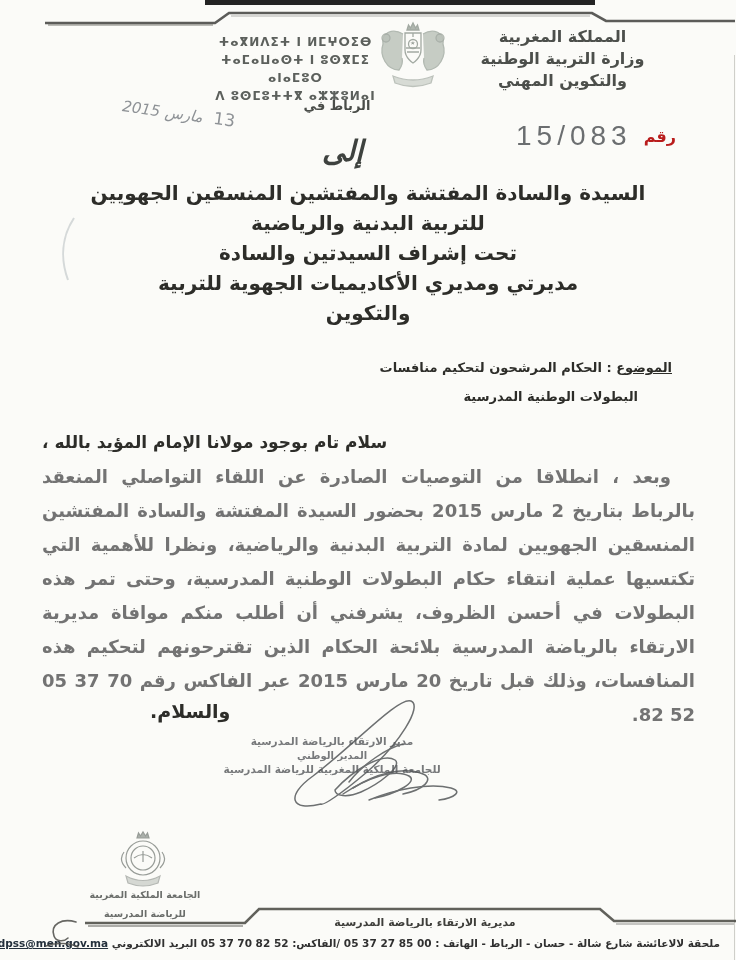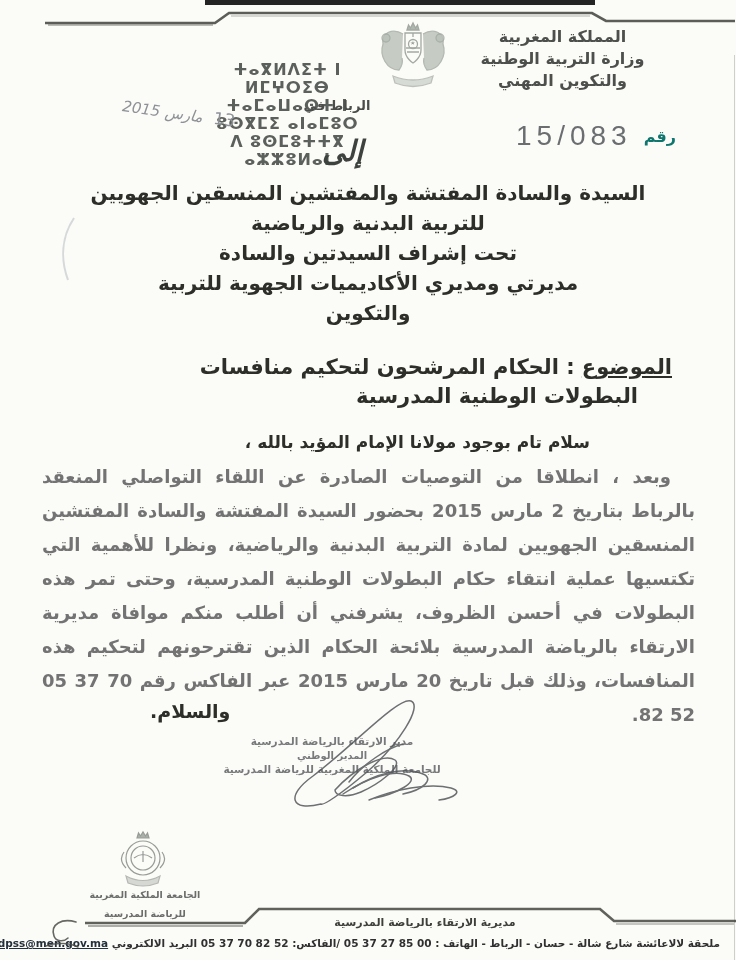--- a/index.html
+++ b/index.html
@@ -8,43 +8,43 @@
     background:#fbfbf8;overflow:hidden;
     font-family:"DejaVu Sans",sans-serif;color:#30302c;
   }
   .abs{position:absolute;}
   
   .top-black-bar{left:205px;top:0;width:390px;height:5px;background:#242424;}
   .edge-right{right:1px;top:55px;width:1px;height:905px;background:#cfcfca;}
   
   .ministry-ar{left:450px;top:26px;width:225px;text-align:center;direction:rtl;
     font-weight:bold;color:#4c4f4b;font-size:16px;line-height:22px;}
-  .tifinagh{left:200px;top:33px;width:175px;text-align:center;direction:ltr;
-    color:#5c605c;font-size:16px;line-height:18px;letter-spacing:1px;font-weight:bold;margin-top:28px;}
+  .tifinagh{left:208px;top:33px;width:175px;text-align:center;direction:ltr;
+    color:#5c605c;font-size:12px;line-height:18px;letter-spacing:1px;font-weight:bold;}
   
   .place-line{left:292px;top:98px;width:90px;text-align:center;direction:rtl;
     font-size:13px;font-weight:bold;color:#4a4d49;}
   .date-stamp{left:122px;top:103px;direction:rtl;transform:rotate(8deg);
     color:#8e9296;font-size:15px;white-space:nowrap;}
   .date-stamp .digits{letter-spacing:7px;font-size:17px;margin-left:6px;}
   .date-stamp .words{font-style:italic;}
   .ref-row{left:516px;top:120px;direction:rtl;display:flex;align-items:center;gap:12px;}
-  .ref-label{font-size:16px;font-weight:bold;color:#0f766e;}
+  .ref-label{font-size:16px;font-weight:bold;color:#b91c1c;}
   .ref-number{font-family:Liberation Sans, sans-serif;font-size:28px;color:#6b6e70;
     letter-spacing:5px;direction:ltr;}
   .to-label{left:322px;top:134px;font-size:29px;font-weight:bold;font-style:italic;
     color:#3e423f;direction:rtl;}
   
   .addressee{left:40px;top:178px;width:656px;text-align:center;direction:rtl;
     font-weight:bold;font-size:20px;line-height:30px;color:#2d2d29;}
   .subject{left:70px;top:353px;width:602px;direction:rtl;text-align:right;
-    font-weight:bold;font-size:21px;line-height:29px;color:#2d2d29;}
+    font-weight:bold;font-size:13px;line-height:29px;color:#2d2d29;}
   .subject .u{text-decoration:underline;}
   .subject .line2{padding-right:34px;}
-  .salutation{left:42px;top:432px;width:600px;direction:rtl;text-align:right;
+  .salutation{left:42px;top:432px;width:600px;direction:rtl;text-align:left;
     padding-right:52px;font-weight:bold;font-size:17px;color:#2d2d29;box-sizing:border-box;}
   .body-par{left:42px;top:460px;width:653px;direction:rtl;text-align:justify;
     font-weight:bold;font-size:18px;line-height:34px;color:#737373;text-indent:24px;}
   .closing{left:150px;top:700px;direction:rtl;font-weight:bold;font-size:19px;color:#2d2d29;}
   
   .sig-block{left:198px;top:735px;width:268px;text-align:center;direction:rtl;
     color:#77797b;font-weight:600;}
   .sig-block .s1{font-size:10.5px;}
   .sig-block .s2{font-size:10px;margin-top:3px;}
   .sig-block .s3{font-size:10.5px;margin-top:2px;}

